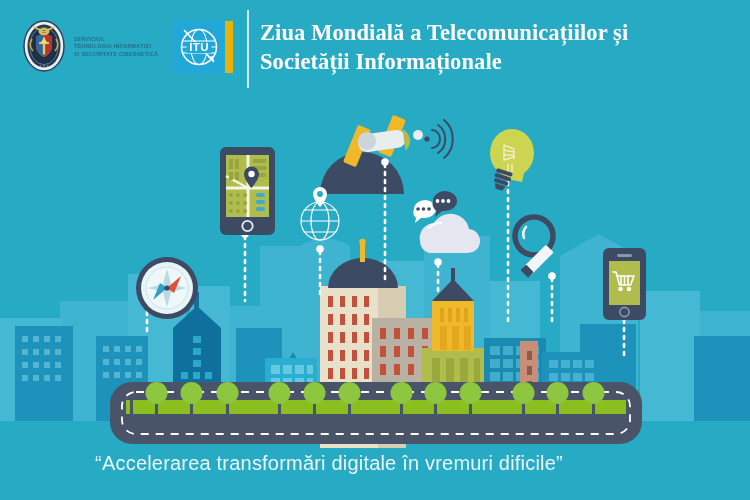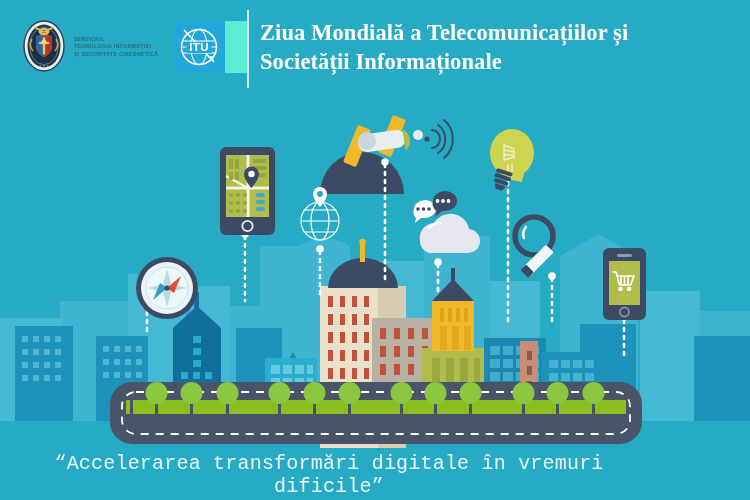--- a/index.html
+++ b/index.html
@@ -27,42 +27,42 @@
   }
   .sti-text{
     color:#1f6f86;font-size:5.2px;line-height:7.2px;font-weight:bold;
     letter-spacing:.35px;white-space:nowrap;
     font-family:"Liberation Sans",sans-serif;
     padding-top:2px;
   }
   .sti-text div{display:block;}
   .itu-logo{
     position:absolute;left:173px;top:21px;
-    width:76px;height:52px;background:#5eead4;
+    width:60px;height:52px;background:#eab308;
   }
   .hdr-divider{
     position:absolute;left:247px;top:10px;width:2px;height:78px;
     background:#cfe9ef;
   }
   .hdr-title{
     position:absolute;left:260px;top:18px;width:450px;
     color:#ffffff;
     font-family:"Liberation Serif",serif;
     font-weight:bold;font-size:22.5px;line-height:29px;
     letter-spacing:.1px;
   }
 
   
   .scene{position:absolute;left:0;top:96px;width:750px;height:352px;}
 
   
   .caption{
     position:absolute;left:0;top:452px;width:658px;
     text-align:center;color:#eaf7fb;
-    font-family:Liberation Mono, monospace;
+    font-family:Liberation Sans, sans-serif;
     font-size:20px;letter-spacing:.2px;
   }
 </style>
 </head>
 <body>
 
 <div id="poster">
 
   <div class="header">
 

